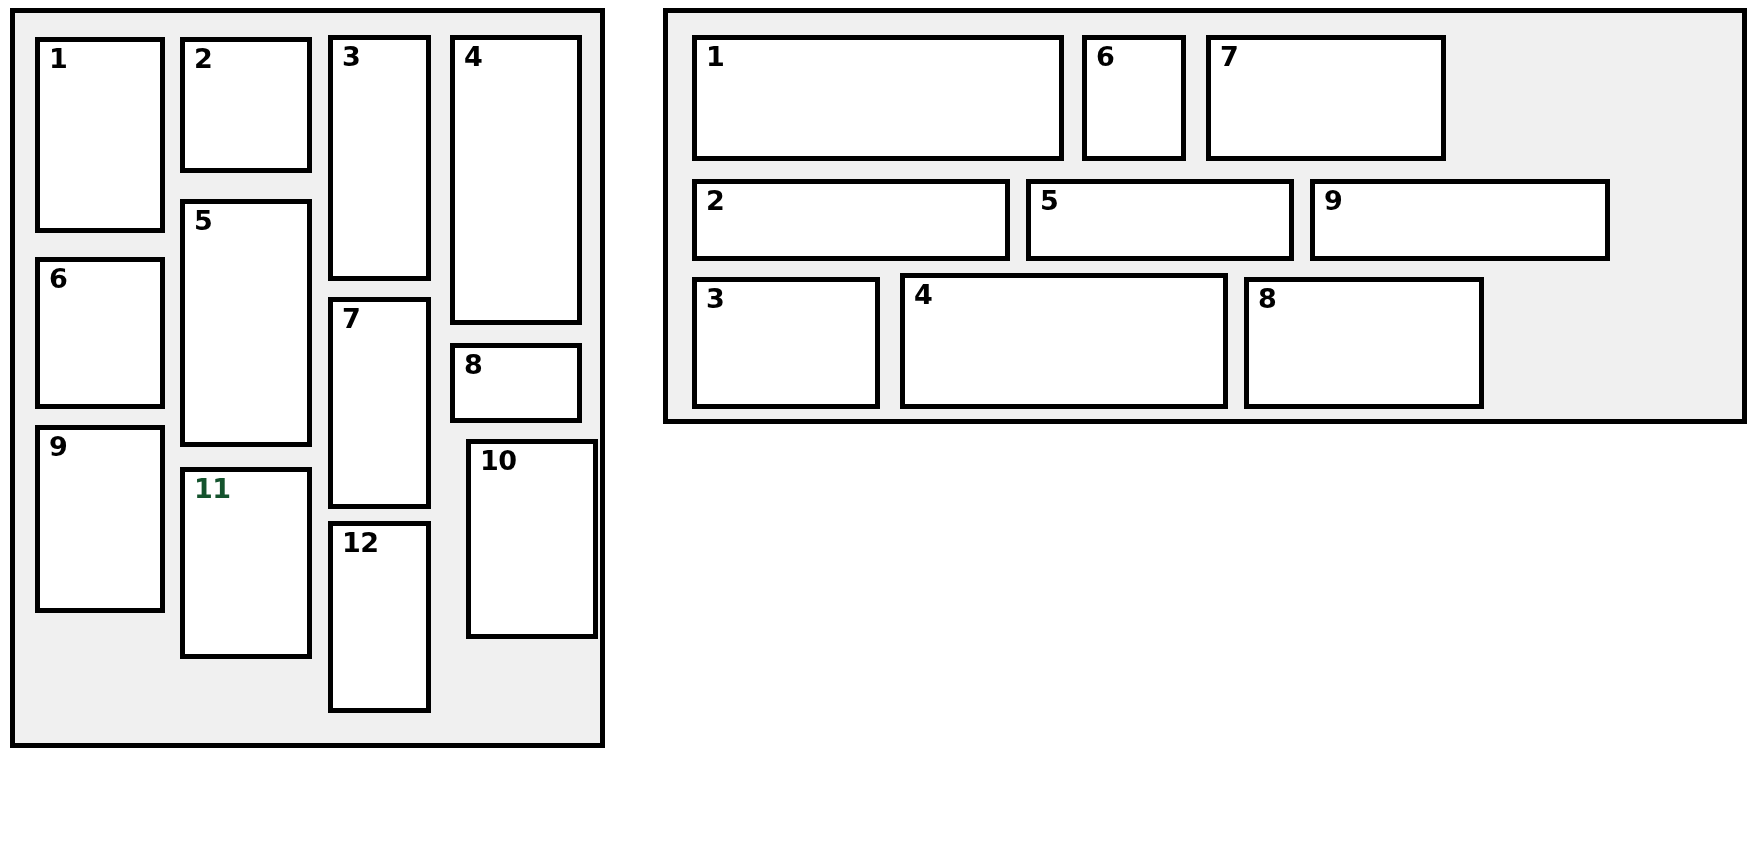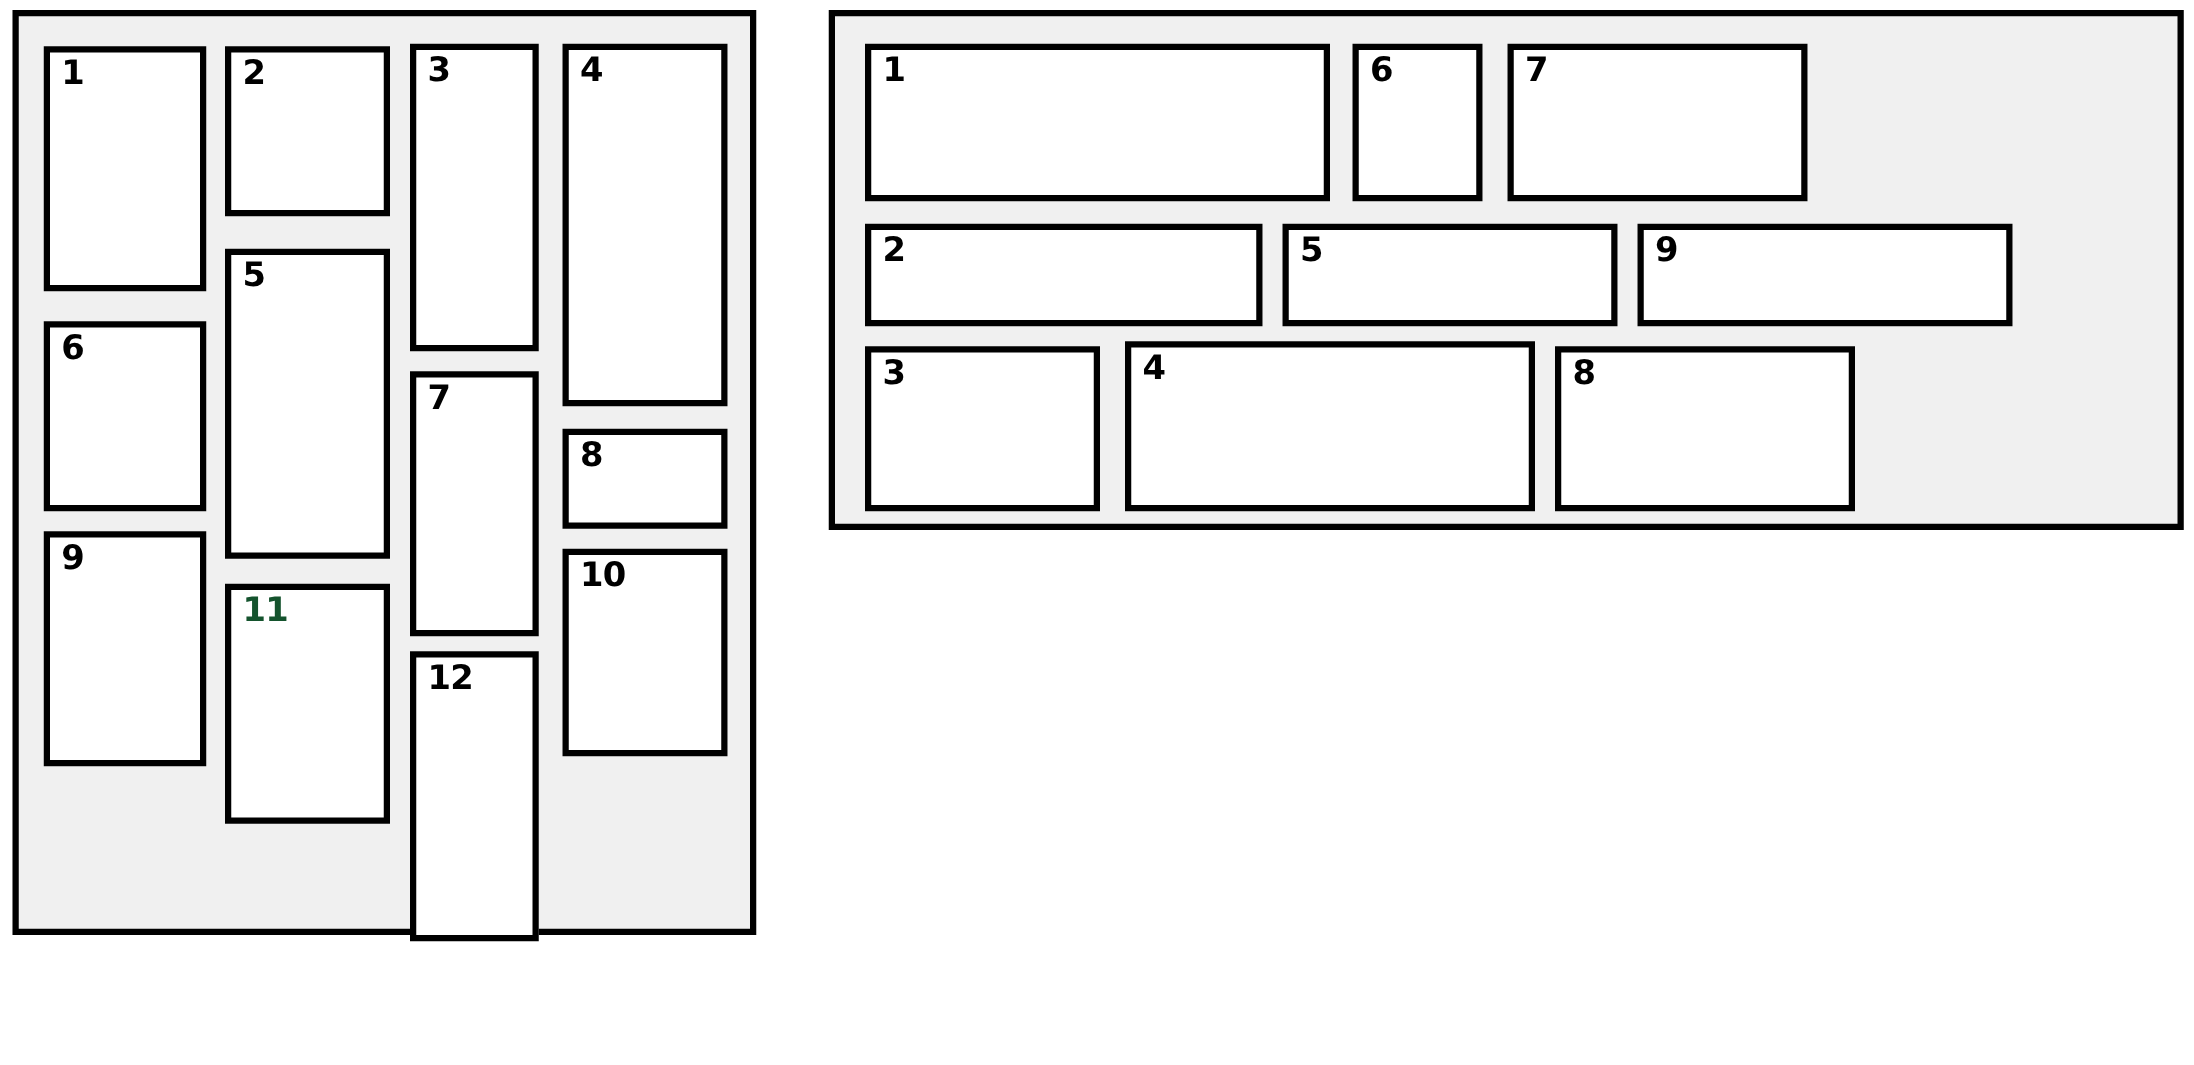--- a/index.html
+++ b/index.html
@@ -68,27 +68,27 @@
       </div>
       <div class="region" style="left: 313px; top: 284px; width: 103px; height: 212px; background: rgb(255, 255, 255); border-color: rgb(0, 0, 0); border-width: 5px;">
         <span class="region-label" style="color: rgb(0, 0, 0);">7</span>
       </div>
       <div class="region" style="left: 435px; top: 330px; width: 132px; height: 80px; background: rgb(255, 255, 255); border-color: rgb(0, 0, 0); border-width: 5px;">
         <span class="region-label" style="color: rgb(0, 0, 0);">8</span>
       </div>
       <div class="region" style="left: 20px; top: 412px; width: 130px; height: 188px; background: rgb(255, 255, 255); border-color: rgb(0, 0, 0); border-width: 5px;">
         <span class="region-label" style="color: rgb(0, 0, 0);">9</span>
       </div>
-      <div class="region" style="left: 435px; top: 426px; width: 132px; height: 166px; background: rgb(255, 255, 255); border-color: rgb(0, 0, 0); border-width: 5px;">
+      <div class="region" style="left: 451px; top: 426px; width: 132px; height: 200px; background: rgb(255, 255, 255); border-color: rgb(0, 0, 0); border-width: 5px;">
         <span class="region-label" style="color: rgb(0, 0, 0);">10</span>
       </div>
       <div class="region" style="left: 165px; top: 454px; width: 132px; height: 192px; background: rgb(255, 255, 255); border-color: rgb(0, 0, 0); border-width: 5px;">
         <span class="region-label" style="color: #14532d;">11</span>
       </div>
-      <div class="region" style="left: 313px; top: 508px; width: 103px; height: 232px; background: rgb(255, 255, 255); border-color: rgb(0, 0, 0); border-width: 5px;">
+      <div class="region" style="left: 313px; top: 508px; width: 103px; height: 192px; background: rgb(255, 255, 255); border-color: rgb(0, 0, 0); border-width: 5px;">
         <span class="region-label" style="color: rgb(0, 0, 0);">12</span>
       </div>
     </div>
     <div class="panel" style="left: 663px; top: 8px; width: 1084px; height: 416px; background: rgb(240, 240, 240); border-color: rgb(0, 0, 0); border-width: 5px;">
       <div class="region" style="left: 24px; top: 22px; width: 372px; height: 126px; background: rgb(255, 255, 255); border-color: rgb(0, 0, 0); border-width: 5px;">
         <span class="region-label" style="color: rgb(0, 0, 0);">1</span>
       </div>
       <div class="region" style="left: 414px; top: 22px; width: 104px; height: 126px; background: rgb(255, 255, 255); border-color: rgb(0, 0, 0); border-width: 5px;">
         <span class="region-label" style="color: rgb(0, 0, 0);">6</span>
       </div>

